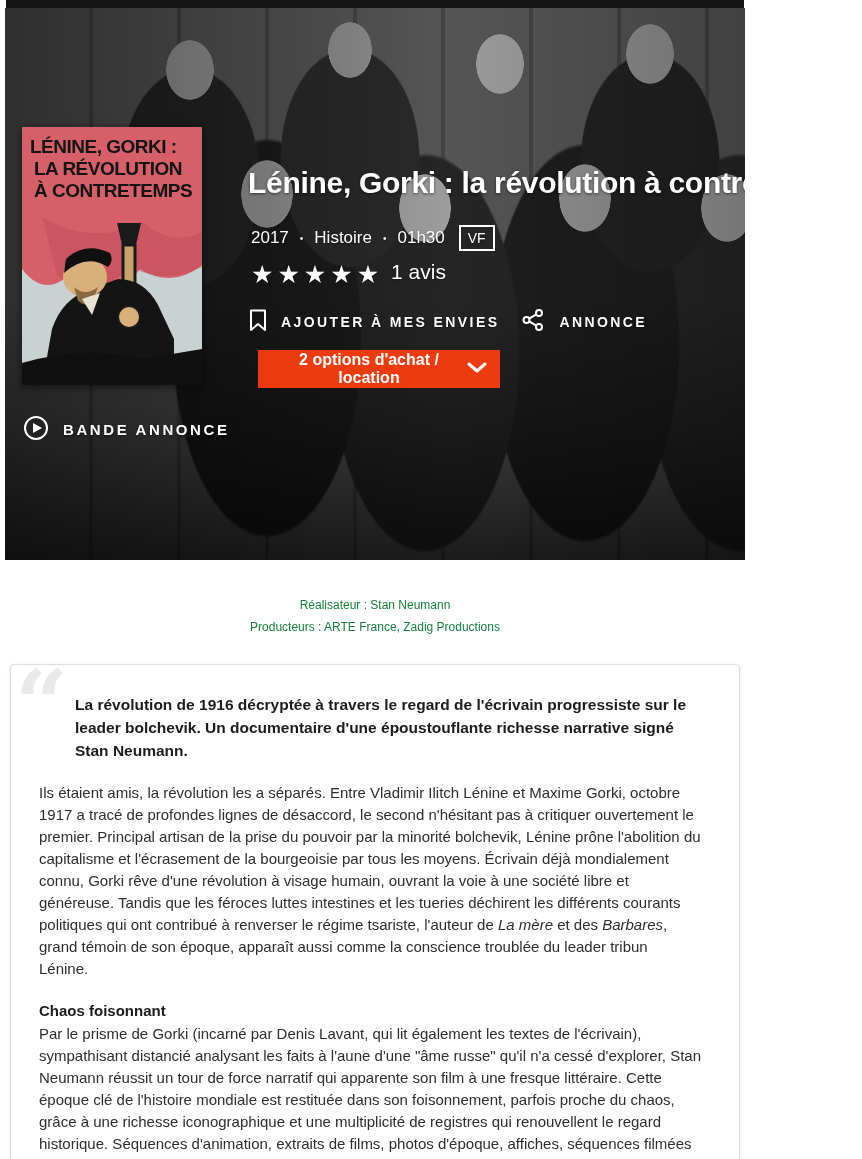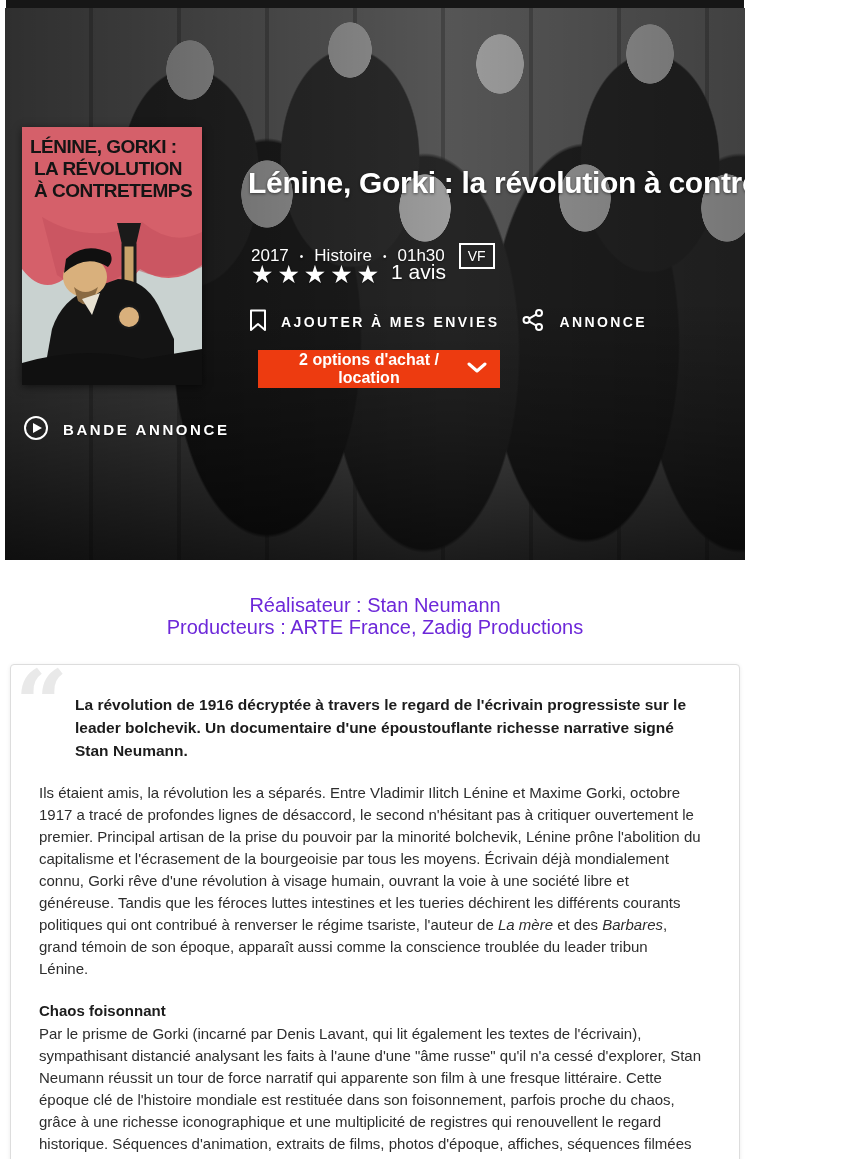--- a/index.html
+++ b/index.html
@@ -32,41 +32,41 @@
       radial-gradient(ellipse 95px 200px at 735px 345px, #292929 0 98%, transparent 100%),
       repeating-linear-gradient(90deg, #5a5a5a 0 84px, #474747 84px 88px),
       #525252;
   }
 
   .poster{position:absolute;left:17px;top:119px;width:180px;height:258px;box-shadow:0 2px 8px rgba(0,0,0,.55);}
   .poster svg{display:block;}
 
   .hero-title{position:absolute;left:243px;top:158px;margin:0;width:600px;color:#fff;
     font-size:30px;font-weight:700;letter-spacing:-.3px;text-shadow:0 1px 3px rgba(0,0,0,.55);}
-  .meta{position:absolute;left:246px;top:235px;display:flex;align-items:center;color:#fff;font-size:17px;text-shadow:0 1px 2px rgba(0,0,0,.5);}
+  .meta{position:absolute;left:246px;top:217px;display:flex;align-items:center;color:#fff;font-size:17px;text-shadow:0 1px 2px rgba(0,0,0,.5);}
   .meta .dot{font-size:10px;margin:0 11px;}
   .vf-badge{border:2px solid #fff;font-weight:400;font-size:14px;line-height:1;padding:4px 7px;margin-left:14px;}
 
   .rating{position:absolute;left:246px;top:252px;display:flex;align-items:flex-end;color:#fff;}
   .star{font-size:25px;line-height:1;letter-spacing:4px;color:#fff;text-shadow:0 1px 2px rgba(0,0,0,.5);}
   .avis{font-size:21px;margin-left:8px;padding-bottom:3px;text-shadow:0 1px 2px rgba(0,0,0,.5);}
 
   .actions{position:absolute;left:244px;top:300px;display:flex;gap:22px;}
   .action-btn{display:flex;align-items:center;gap:14px;background:none;border:none;padding:0;cursor:pointer;
     color:#fff;font-family:"Liberation Sans",sans-serif;font-size:14px;font-weight:700;letter-spacing:2.4px;text-shadow:0 1px 2px rgba(0,0,0,.5);}
 
   .purchase-btn{position:absolute;left:253px;top:342px;width:242px;height:38px;background:#ed3b10;border:none;cursor:pointer;
     display:flex;align-items:center;justify-content:space-between;padding:4px 13px;
     color:#fff;font-family:"Liberation Sans",sans-serif;font-size:16px;font-weight:700;}
 
   .trailer-btn{position:absolute;left:18px;top:407px;display:flex;align-items:center;gap:14px;background:none;border:none;padding:0;cursor:pointer;
     color:#fff;font-family:"Liberation Sans",sans-serif;font-size:15px;font-weight:700;letter-spacing:2.6px;text-shadow:0 1px 2px rgba(0,0,0,.5);}
 
   
-  .credits{margin-top:34px;text-align:center;color:#6d28d9;font-size:20px;line-height:22px;}
+  .credits{margin-top:34px;text-align:center;color:#15803d;font-size:12px;line-height:22px;}
 
   
   .card{position:relative;margin:26px 10px 0;background:#fff;border:1px solid #ddd;border-radius:4px;
     box-shadow:0 1px 4px rgba(0,0,0,.08);padding:24px 28px 22px 18px;}
   .quote-mark{position:absolute;left:4px;top:2px;font-family:"DejaVu Serif",serif;font-weight:700;
     font-size:92px;line-height:.82;color:#e9e9e9;user-select:none;}
   .intro{margin:4px 20px 0 46px;font-weight:700;font-size:15.5px;line-height:23px;color:#1c1c1c;}
   .body-p{margin:20px 10px 0;font-size:15px;line-height:22px;color:#2d2d2d;}
   .subhead{margin:20px 10px 0;font-size:15px;line-height:22px;font-weight:700;color:#1c1c1c;}
   .body-p.after-head{margin-top:1px;}

